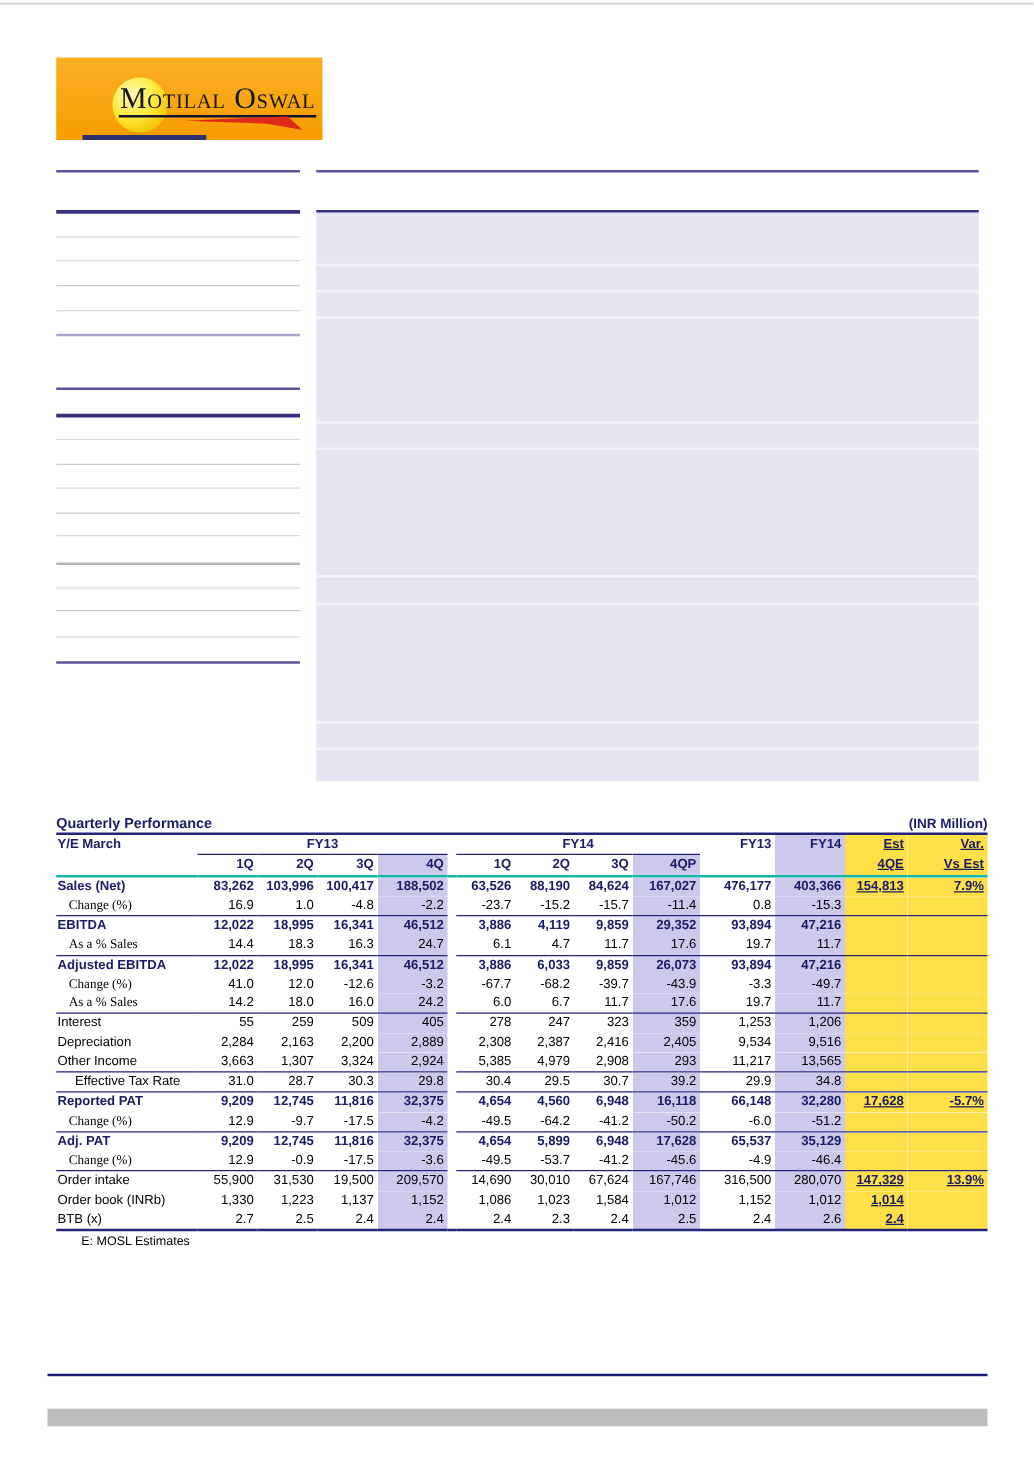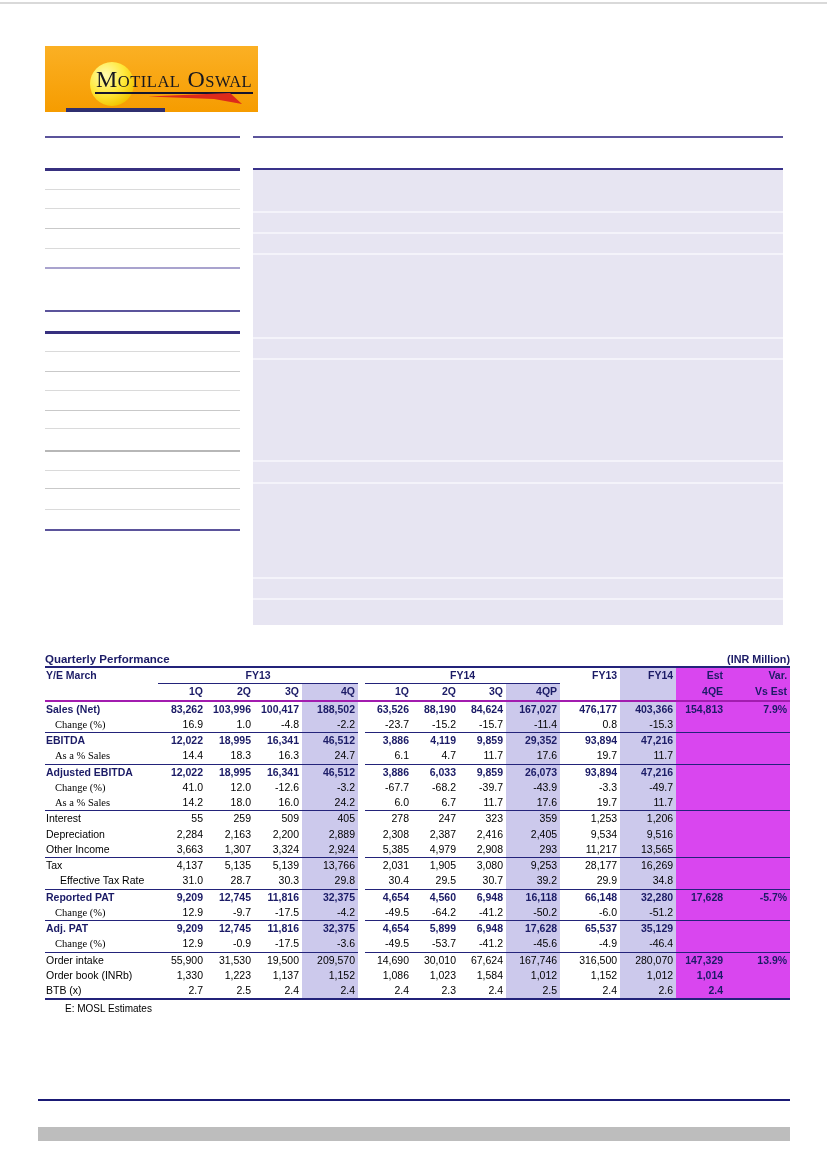--- a/index.html
+++ b/index.html
@@ -47,23 +47,23 @@
   .qp-title { font-size:11.5px; line-height:14px; }
   .qp-unit  { font-size:10.8px; line-height:14px; }
   table.q { border-collapse:collapse; table-layout:fixed; width:745px;
             border-bottom:2px solid #23237a; }
   th, td { height:15.25px; line-height:15px; padding:0; white-space:nowrap; overflow:hidden;
            font-size:10.5px; }
   thead th { color:#1b1b66; font-weight:bold; }
   th.lbl, td.lbl { text-align:left; padding-left:1px; }
   th.grp { text-align:center; border-bottom:1px solid #23237a; }
   th.ann, th.num, td.num { text-align:right; padding-right:3px; }
-  tr.h2 th { border-bottom:2px solid #a21caf;text-align:right; }
+  tr.h2 th { border-bottom:2px solid #14b8a6;text-align:right; }
   .lav  { background:#ccc9ec; }
-  .gray { background:#d946ef; }
+  .gray { background:#fde047;text-decoration:underline; }
   td { color:#000; }
   tr.bold td { color:#1b1b66; font-weight:bold; }
   tr.sub td.lbl  { padding-left:10px;font-family:Liberation Serif, serif; }
   tr.sub2 td.lbl { padding-left:15px; }
   td.est { color:#1b1b66; font-weight:bold; }
   tr.sep td { border-bottom:1.2px solid #23237a; }
   tr.sep td.gap { border-bottom:none; }
   .footnote { margin-top:3px; font-size:10px; color:#000;margin-left:20px; }
 
   
@@ -328,36 +328,20 @@
             <td class="gap"></td>
             <td class="num">5,385</td>
             <td class="num">4,979</td>
             <td class="num">2,908</td>
             <td class="num lav">293</td>
             <td class="num">11,217</td>
             <td class="num lav">13,565</td>
             <td class="num gray est"></td>
             <td class="num gray est"></td>
           </tr>
-          <tr class="plain">
-            <td class="lbl">Tax</td>
-            <td class="num">4,137</td>
-            <td class="num">5,135</td>
-            <td class="num">5,139</td>
-            <td class="num lav">13,766</td>
-            <td class="gap"></td>
-            <td class="num">2,031</td>
-            <td class="num">1,905</td>
-            <td class="num">3,080</td>
-            <td class="num lav">9,253</td>
-            <td class="num">28,177</td>
-            <td class="num lav">16,269</td>
-            <td class="num gray est"></td>
-            <td class="num gray est"></td>
-          </tr>
           <tr class="sub2 sep">
             <td class="lbl">Effective Tax Rate</td>
             <td class="num">31.0</td>
             <td class="num">28.7</td>
             <td class="num">30.3</td>
             <td class="num lav">29.8</td>
             <td class="gap"></td>
             <td class="num">30.4</td>
             <td class="num">29.5</td>
             <td class="num">30.7</td>

